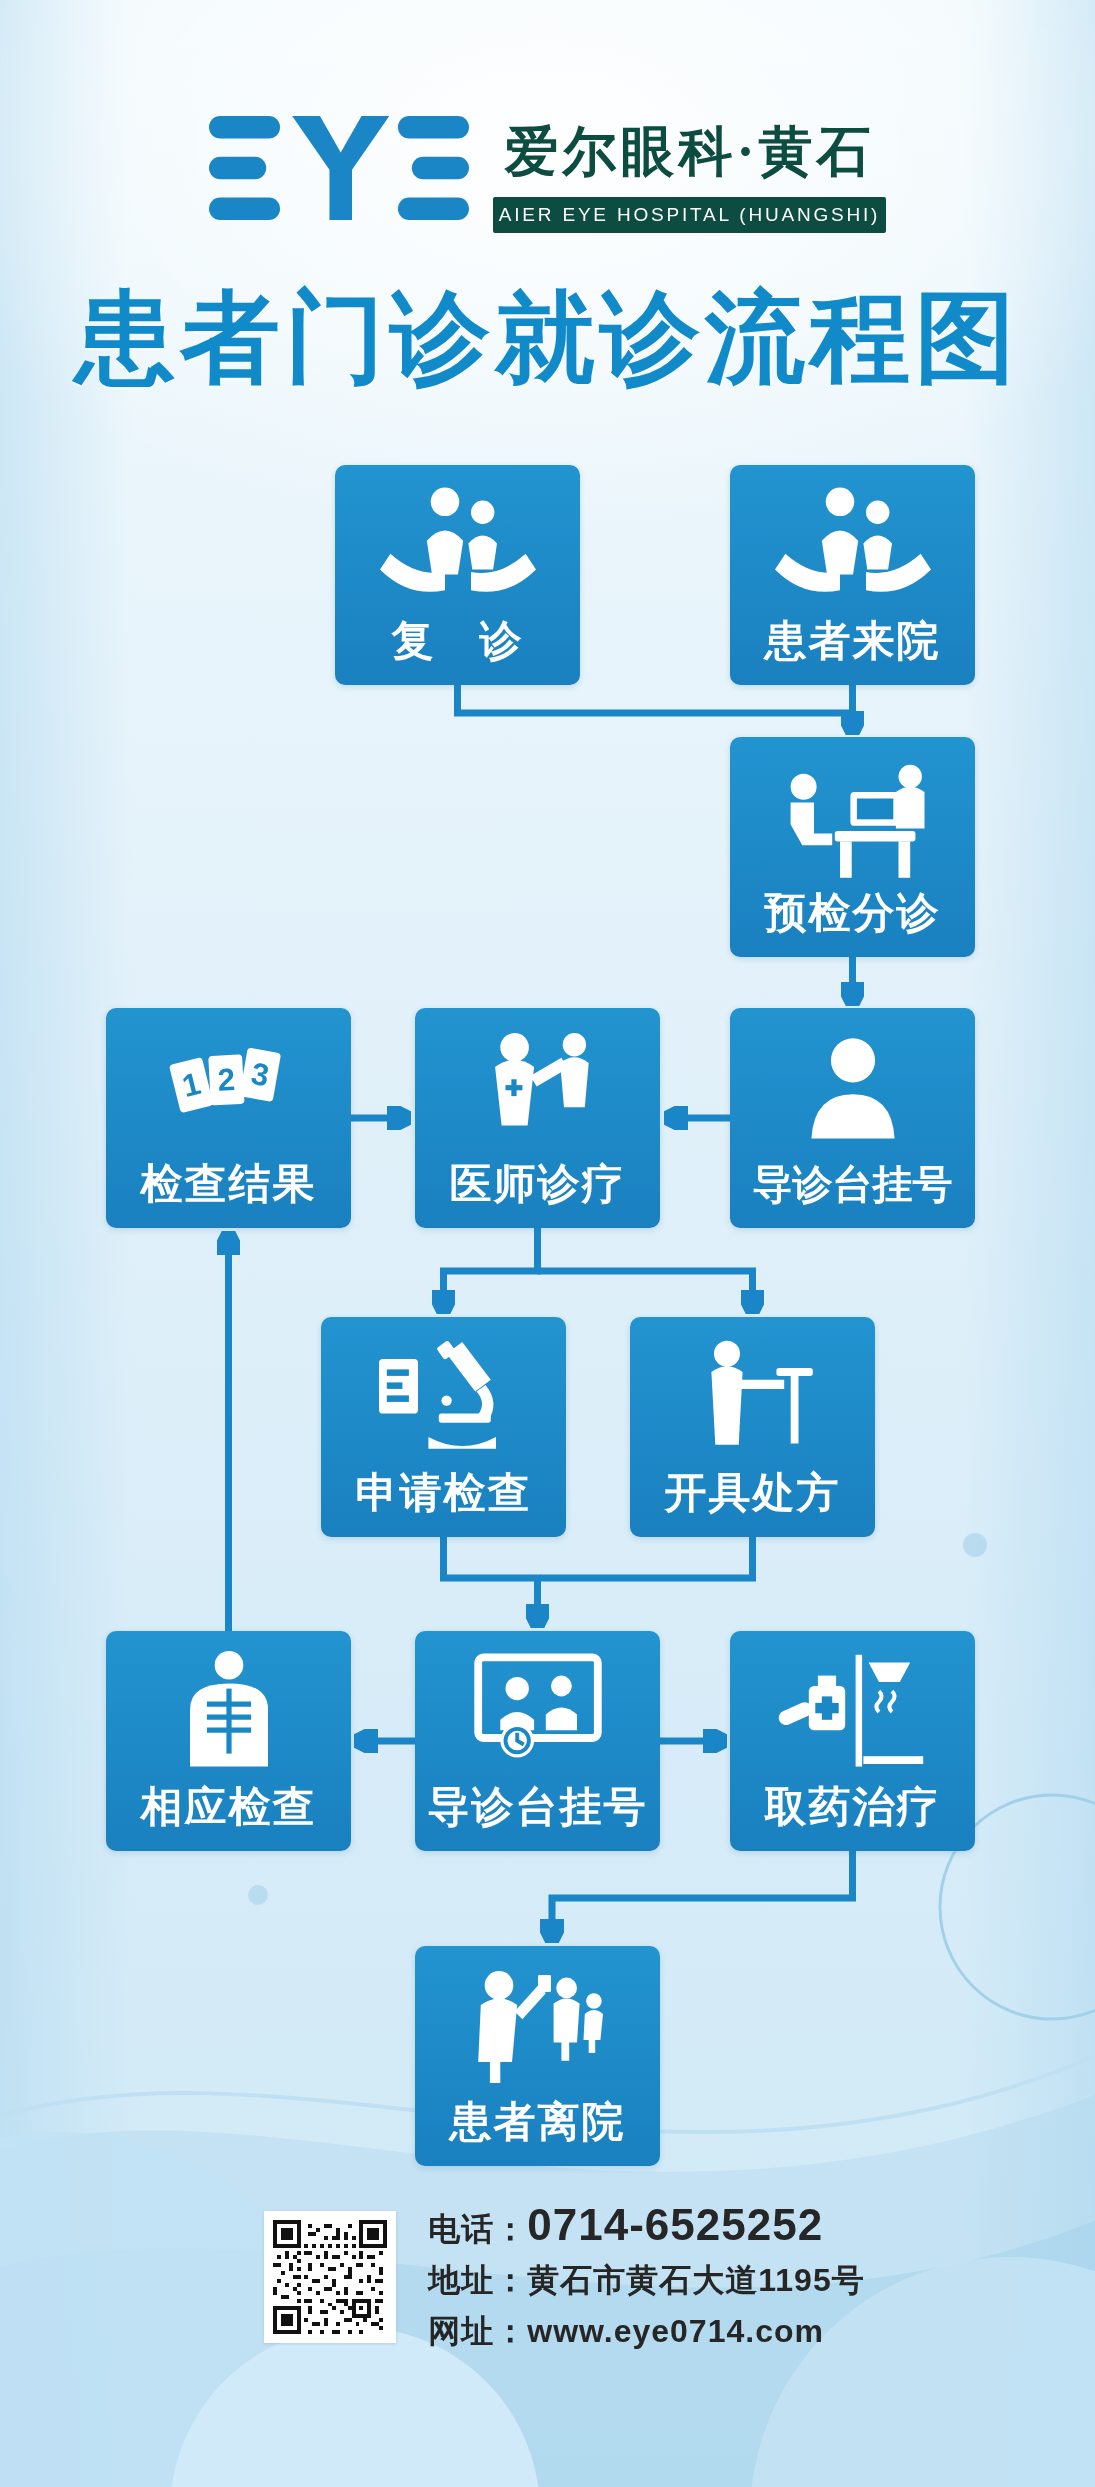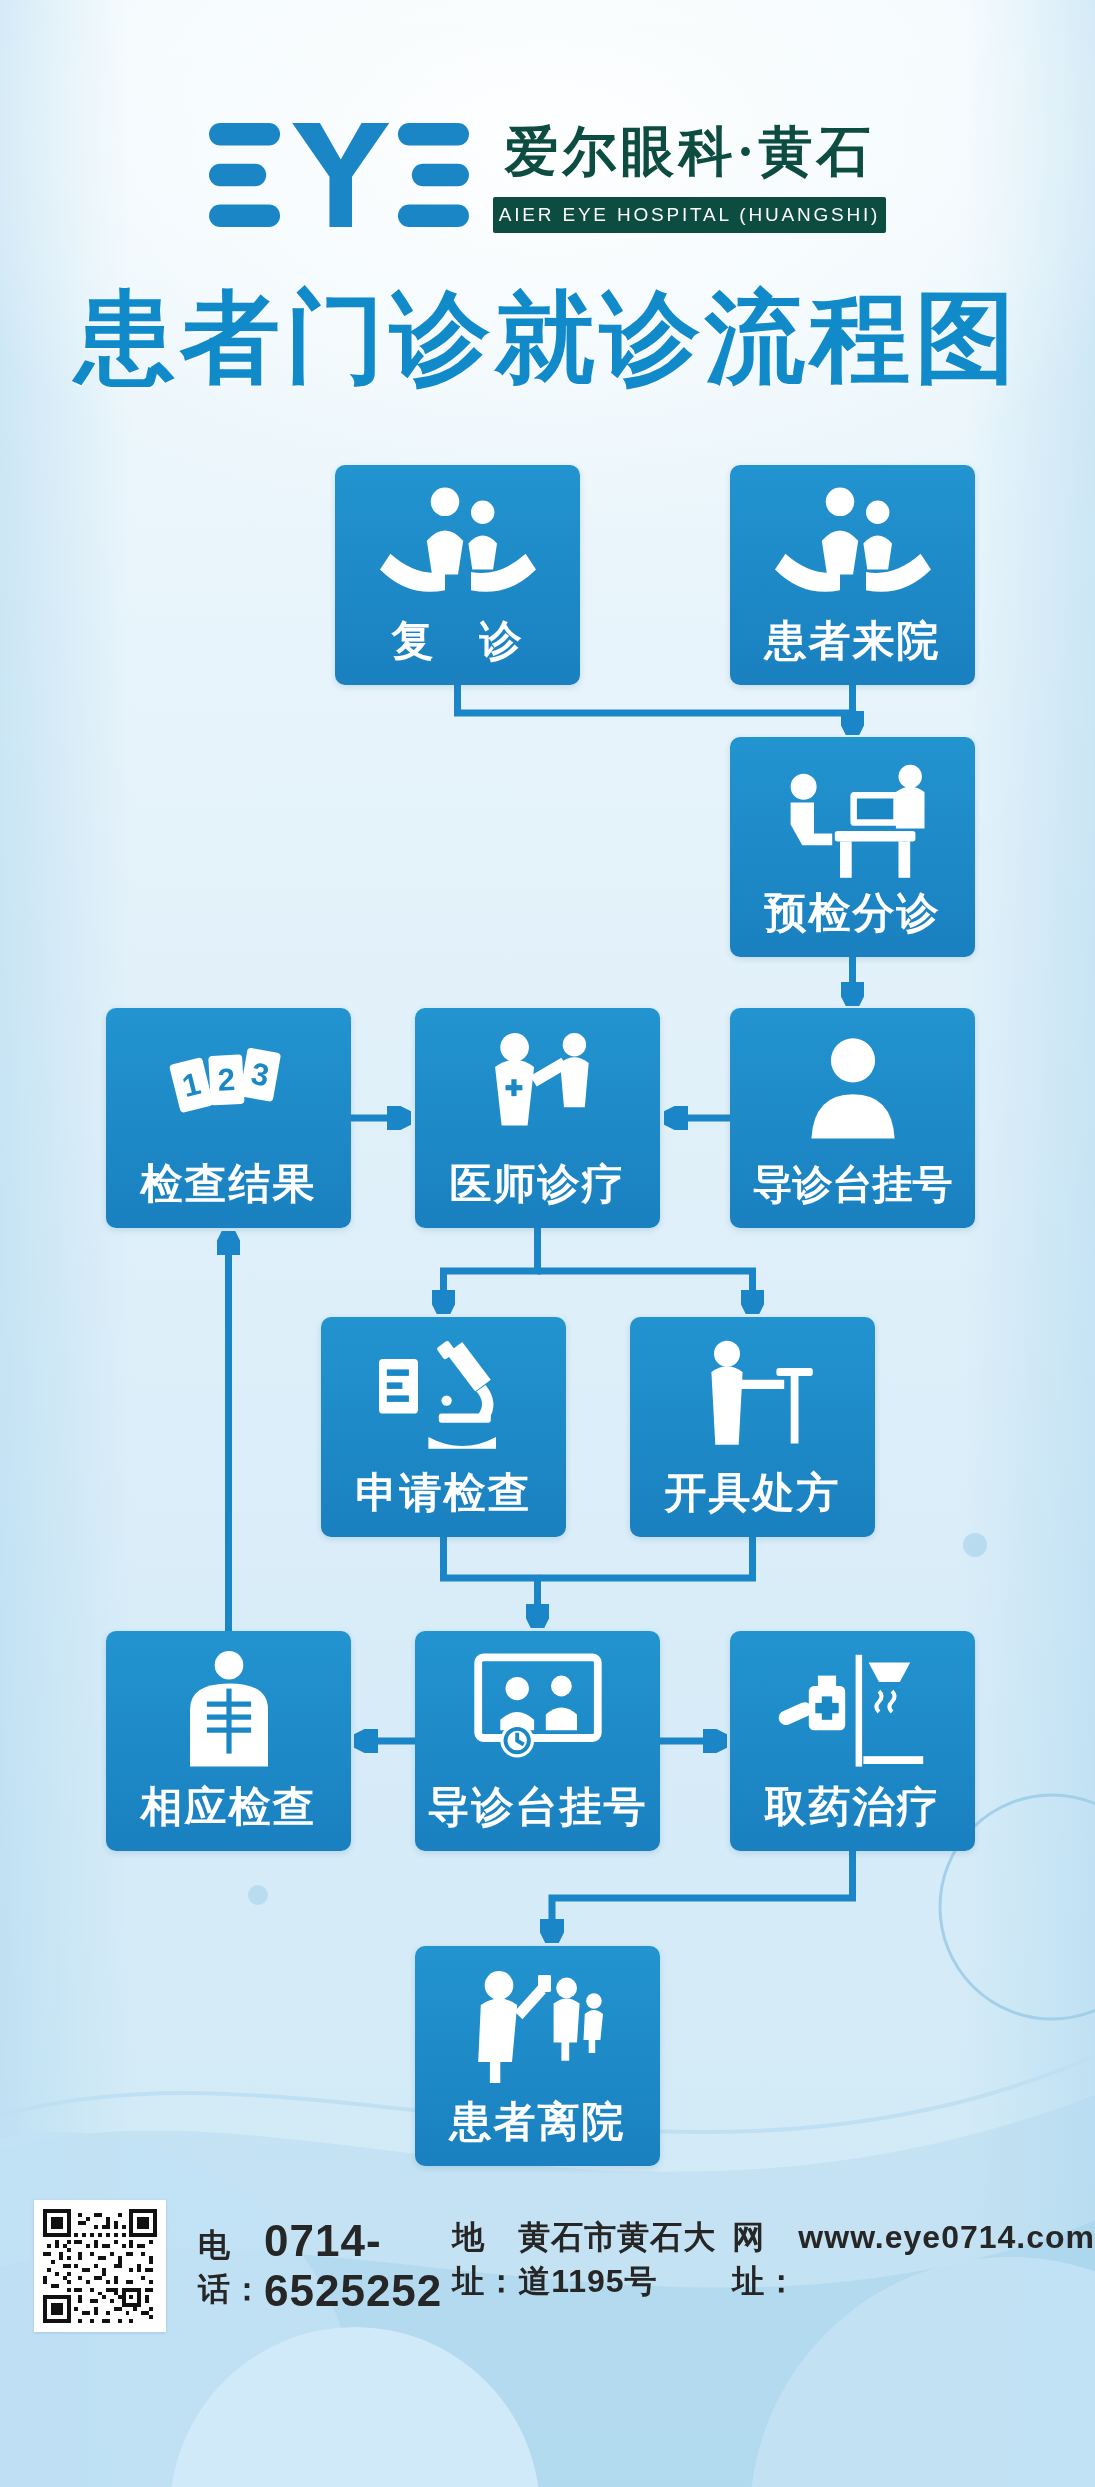--- a/index.html
+++ b/index.html
@@ -6,21 +6,21 @@
   body { font-family:"Liberation Sans", sans-serif; background:#e8f3fa; }
   #poster{
     position:relative; width:1095px; height:2487px; margin:0 auto; overflow:hidden;
     background:
       radial-gradient(ellipse 1000px 600px at 50% 6%, rgba(255,255,255,.95), rgba(255,255,255,0) 65%),
       linear-gradient(90deg, rgba(168,213,238,.45) 0%, rgba(255,255,255,0) 12%, rgba(255,255,255,0) 88%, rgba(168,213,238,.45) 100%),
       linear-gradient(180deg,#f2fafd 0%,#e4f2fa 35%,#d7ecf8 70%,#cfe9f6 100%);
   }
   
   .brand{ position:absolute; top:116px; left:0; width:100%;
-    display:flex; justify-content:center; align-items:center; gap:24px; }
+    display:flex; justify-content:center; align-items:flex-start; gap:24px; }
   .brand-col{ display:flex; flex-direction:column; align-items:center; }
   .brand-cn{ font-family:"Liberation Serif", serif; font-size:54px; font-weight:700;
     color:#0c4c41; letter-spacing:4px; }
   .brand-bar{ margin-top:8px; background:#0c4c41; color:#fff; font-size:19px;
     letter-spacing:2.8px; padding:7px 6px; font-weight:500; border-radius:2px;
     white-space:nowrap; }
   
   .poster-title{ position:absolute; top:272px; left:0; width:100%; text-align:center;
     font-size:100px; font-weight:800; color:#118aca; letter-spacing:5px;
     text-shadow:0 2px 0 rgba(255,255,255,.55); }
@@ -40,21 +40,21 @@
   .connectors path{ stroke:#1b86c7; stroke-width:7; fill:none; stroke-linejoin:miter; }
   
   .bg-decor{ position:absolute; bottom:0; left:0; }
   .dot{ position:absolute; border-radius:50%; background:rgba(160,205,235,.55); }
   
   .contact-footer{ position:absolute; top:2200px; left:0; width:100%;
     display:flex; justify-content:center; align-items:center; gap:32px;
     padding-left:34px; }
   .qr{ width:132px; height:132px; background:#fff; padding:9px;
     box-shadow:0 1px 3px rgba(60,110,150,.2); }
-  .contact{ display:flex; flex-direction:row; gap:7px; color:#262626; }
+  .contact{ display:flex; flex-direction:column; gap:7px; color:#262626; }
   .c-line{ font-weight:700; font-size:32px; display:flex; align-items:baseline;
     letter-spacing:1px; }
   .c-phone{ font-size:44px; letter-spacing:1px; }
 </style>
 </head>
 <body>
 
 <div id="poster">
 
   <svg class="bg-decor" width="1095" height="760" viewBox="0 0 1095 760">

